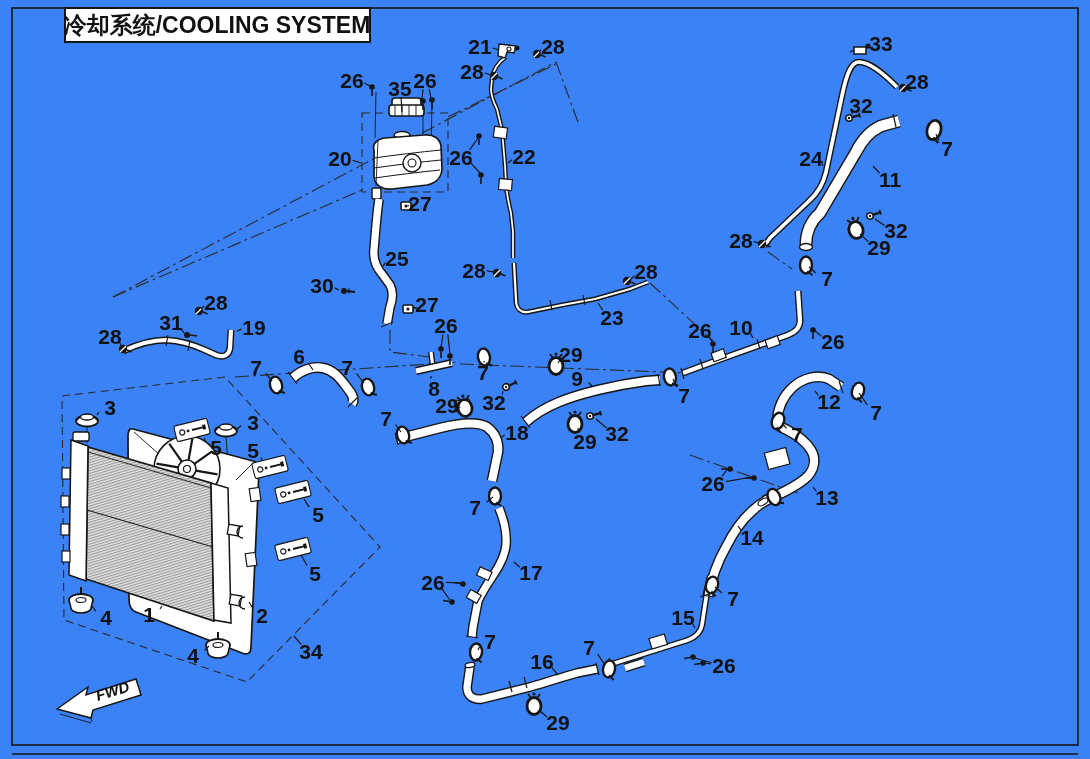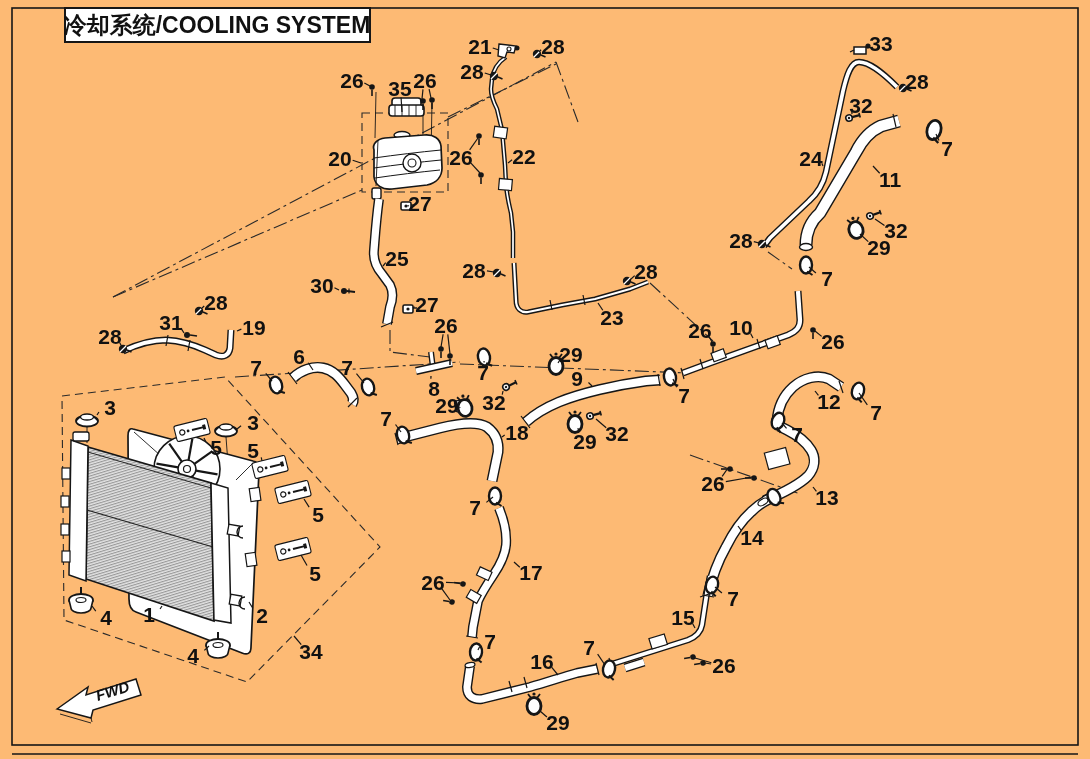--- a/index.html
+++ b/index.html
@@ -1,16 +1,16 @@
 <!DOCTYPE html>
 <html><head>
 <meta charset="utf-8">
 <style>
   html,body{margin:0;padding:0;background:#fff;font-family:"Liberation Sans",sans-serif;}
-  .stage{position:relative;width:1090px;height:759px;background:#fdba74;overflow:hidden;}
+  .stage{position:relative;width:1090px;height:759px;background:#3b82f6;overflow:hidden;}
   svg{display:block;}
   .frame{fill:none;stroke:#161616;stroke-width:1.6;}
   .titlebox{fill:#fff;stroke:#161616;stroke-width:2;}
   .title{font:bold 23px "Liberation Sans",sans-serif;fill:#111;text-anchor:middle;}
   .callout{font:bold 21px "Liberation Sans",sans-serif;fill:#111;text-anchor:middle;dominant-baseline:central;}
   .leader{stroke:#161616;stroke-width:1.2;fill:none;}
   .dash{fill:none;stroke:#2a2a2a;stroke-width:1.1;stroke-dasharray:8 5;}
   .dd{fill:none;stroke:#2a2a2a;stroke-width:1.1;stroke-dasharray:14 4 3 4;}
   .thin{stroke:#161616;stroke-width:0.9;fill:none;}
   .ln{stroke:#161616;fill:none;}

